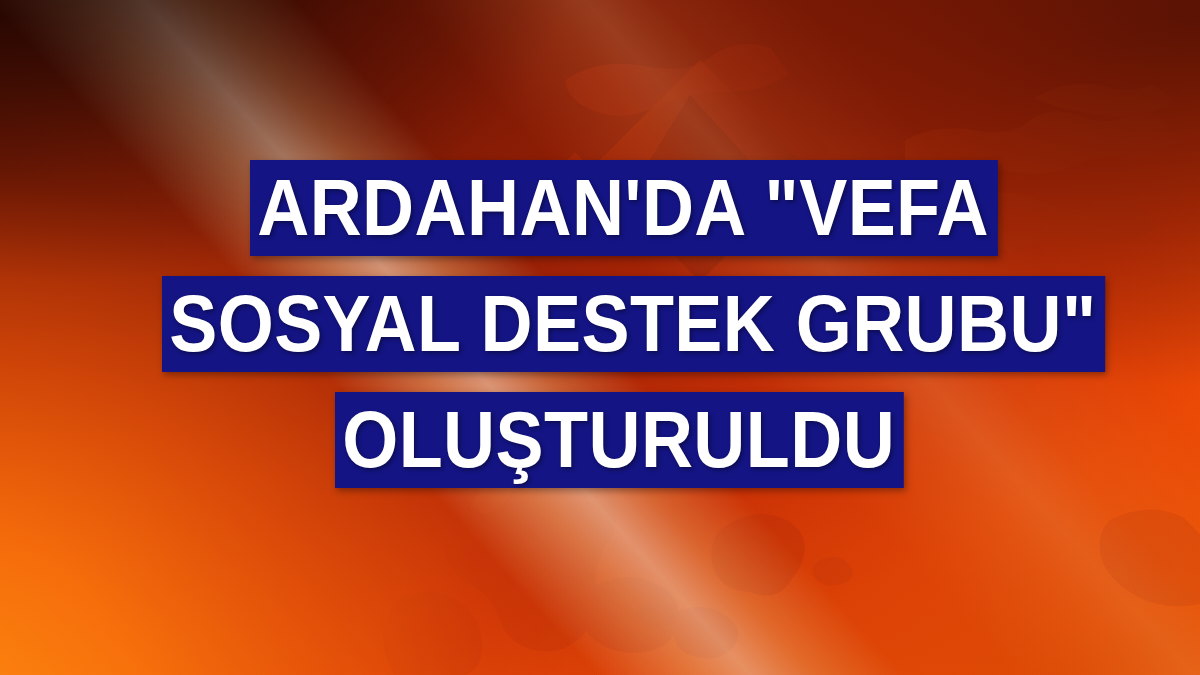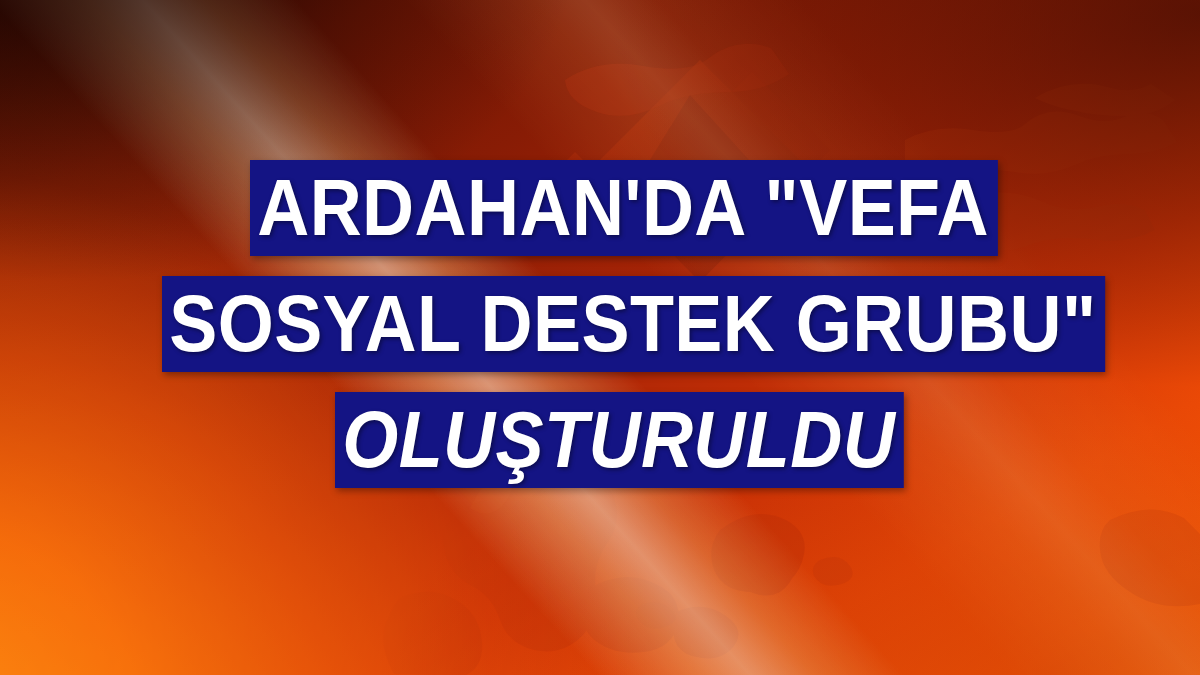--- a/index.html
+++ b/index.html
@@ -111,21 +111,21 @@
     letter-spacing: 0.5px;
     padding: 0 10px 0 8px;
     transform: scaleX(0.90);
     text-shadow: 2px 2px 5px rgba(0,0,0,0.42);
     box-shadow: 2px 3px 7px rgba(0,0,0,0.35);
   }
   .hl-row.r1 { padding-left: 250px; }
   .hl-row.r1 .hl-text { transform-origin: left center; }
   .hl-row.r2 { padding-left: 162px; }
   .hl-row.r2 .hl-text { transform-origin: left center; }
-  .hl-row.r3 { padding-left: 335px; font-style: italic; }
+  .hl-row.r3 { padding-left: 335px; }
   .hl-row.r3 .hl-text { transform-origin: left center; }
 </style>
 </head>
 <body>
 
 <div id="stage">
 
   <div class="bg-layer" id="bg-base"></div>
 
   <div class="bg-layer" id="bg-shapes">

